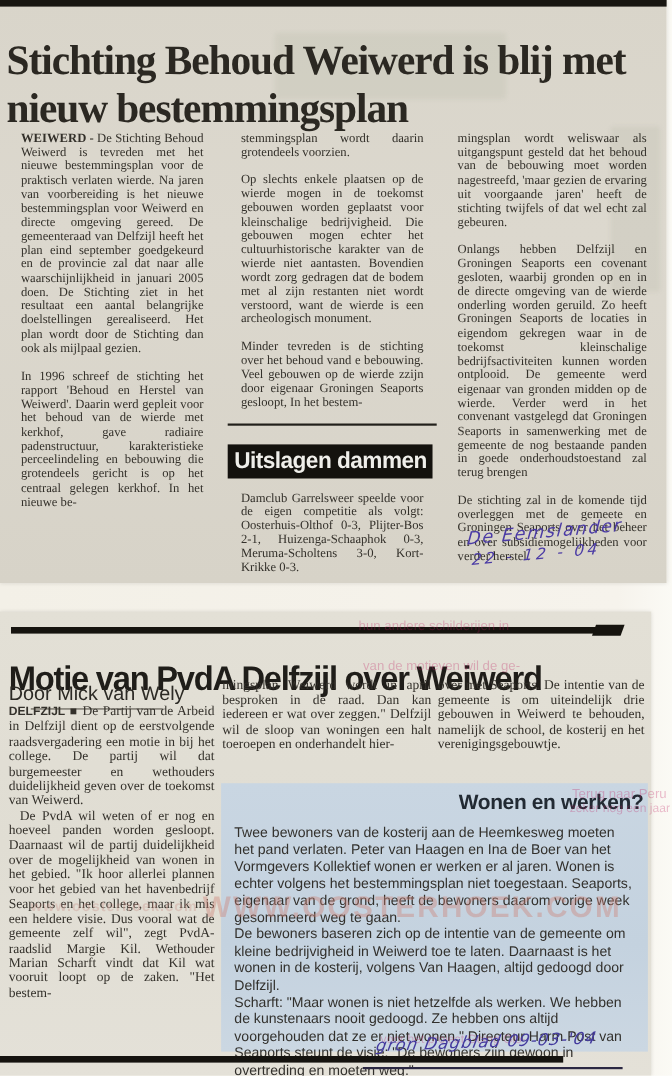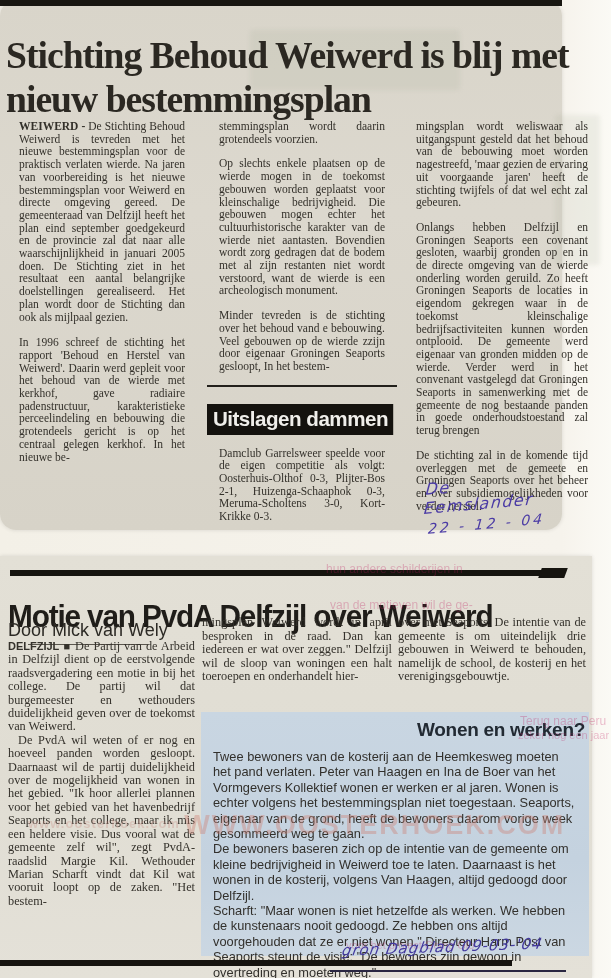--- a/index.html
+++ b/index.html
@@ -4,23 +4,22 @@
 <style>
   html,body{margin:0;padding:0;}
   body{
     width:611px;height:978px;position:relative;overflow:hidden;
     background:linear-gradient(90deg,#f3f0e7 0%,#f6f3ec 92%,#fbfaf5 100%);
     font-family:"Liberation Serif","DejaVu Serif",serif;
   }
   .clip{position:absolute;box-shadow:0 0 4px rgba(0,0,0,.12);}
   
   .clip1{
-    left:0;top:0;width:562px;height:530px;
+    left:0;top:0;width:606px;height:530px;
     background:linear-gradient(180deg,#d9d5ca 0%,#dcd8ce 40%,#d7d3c8 100%);
-    border-radius:16px;
   }
   .clip1 .toprule{position:absolute;left:0;top:0;width:100%;height:6px;background:#181611;}
   .headline1{
     position:absolute;left:6px;top:8px;width:598px;
     font-family:"Liberation Serif","DejaVu Serif",serif;
     font-weight:bold;font-size:38px;line-height:44px;color:#2b2822;
     letter-spacing:-1px;transform:scaleX(.99);transform-origin:left top;
   }
   .ghost{position:absolute;background:rgba(150,160,130,.12);filter:blur(2px);border-radius:3px;}
   .g1{left:250px;top:30px;width:210px;height:60px;}

